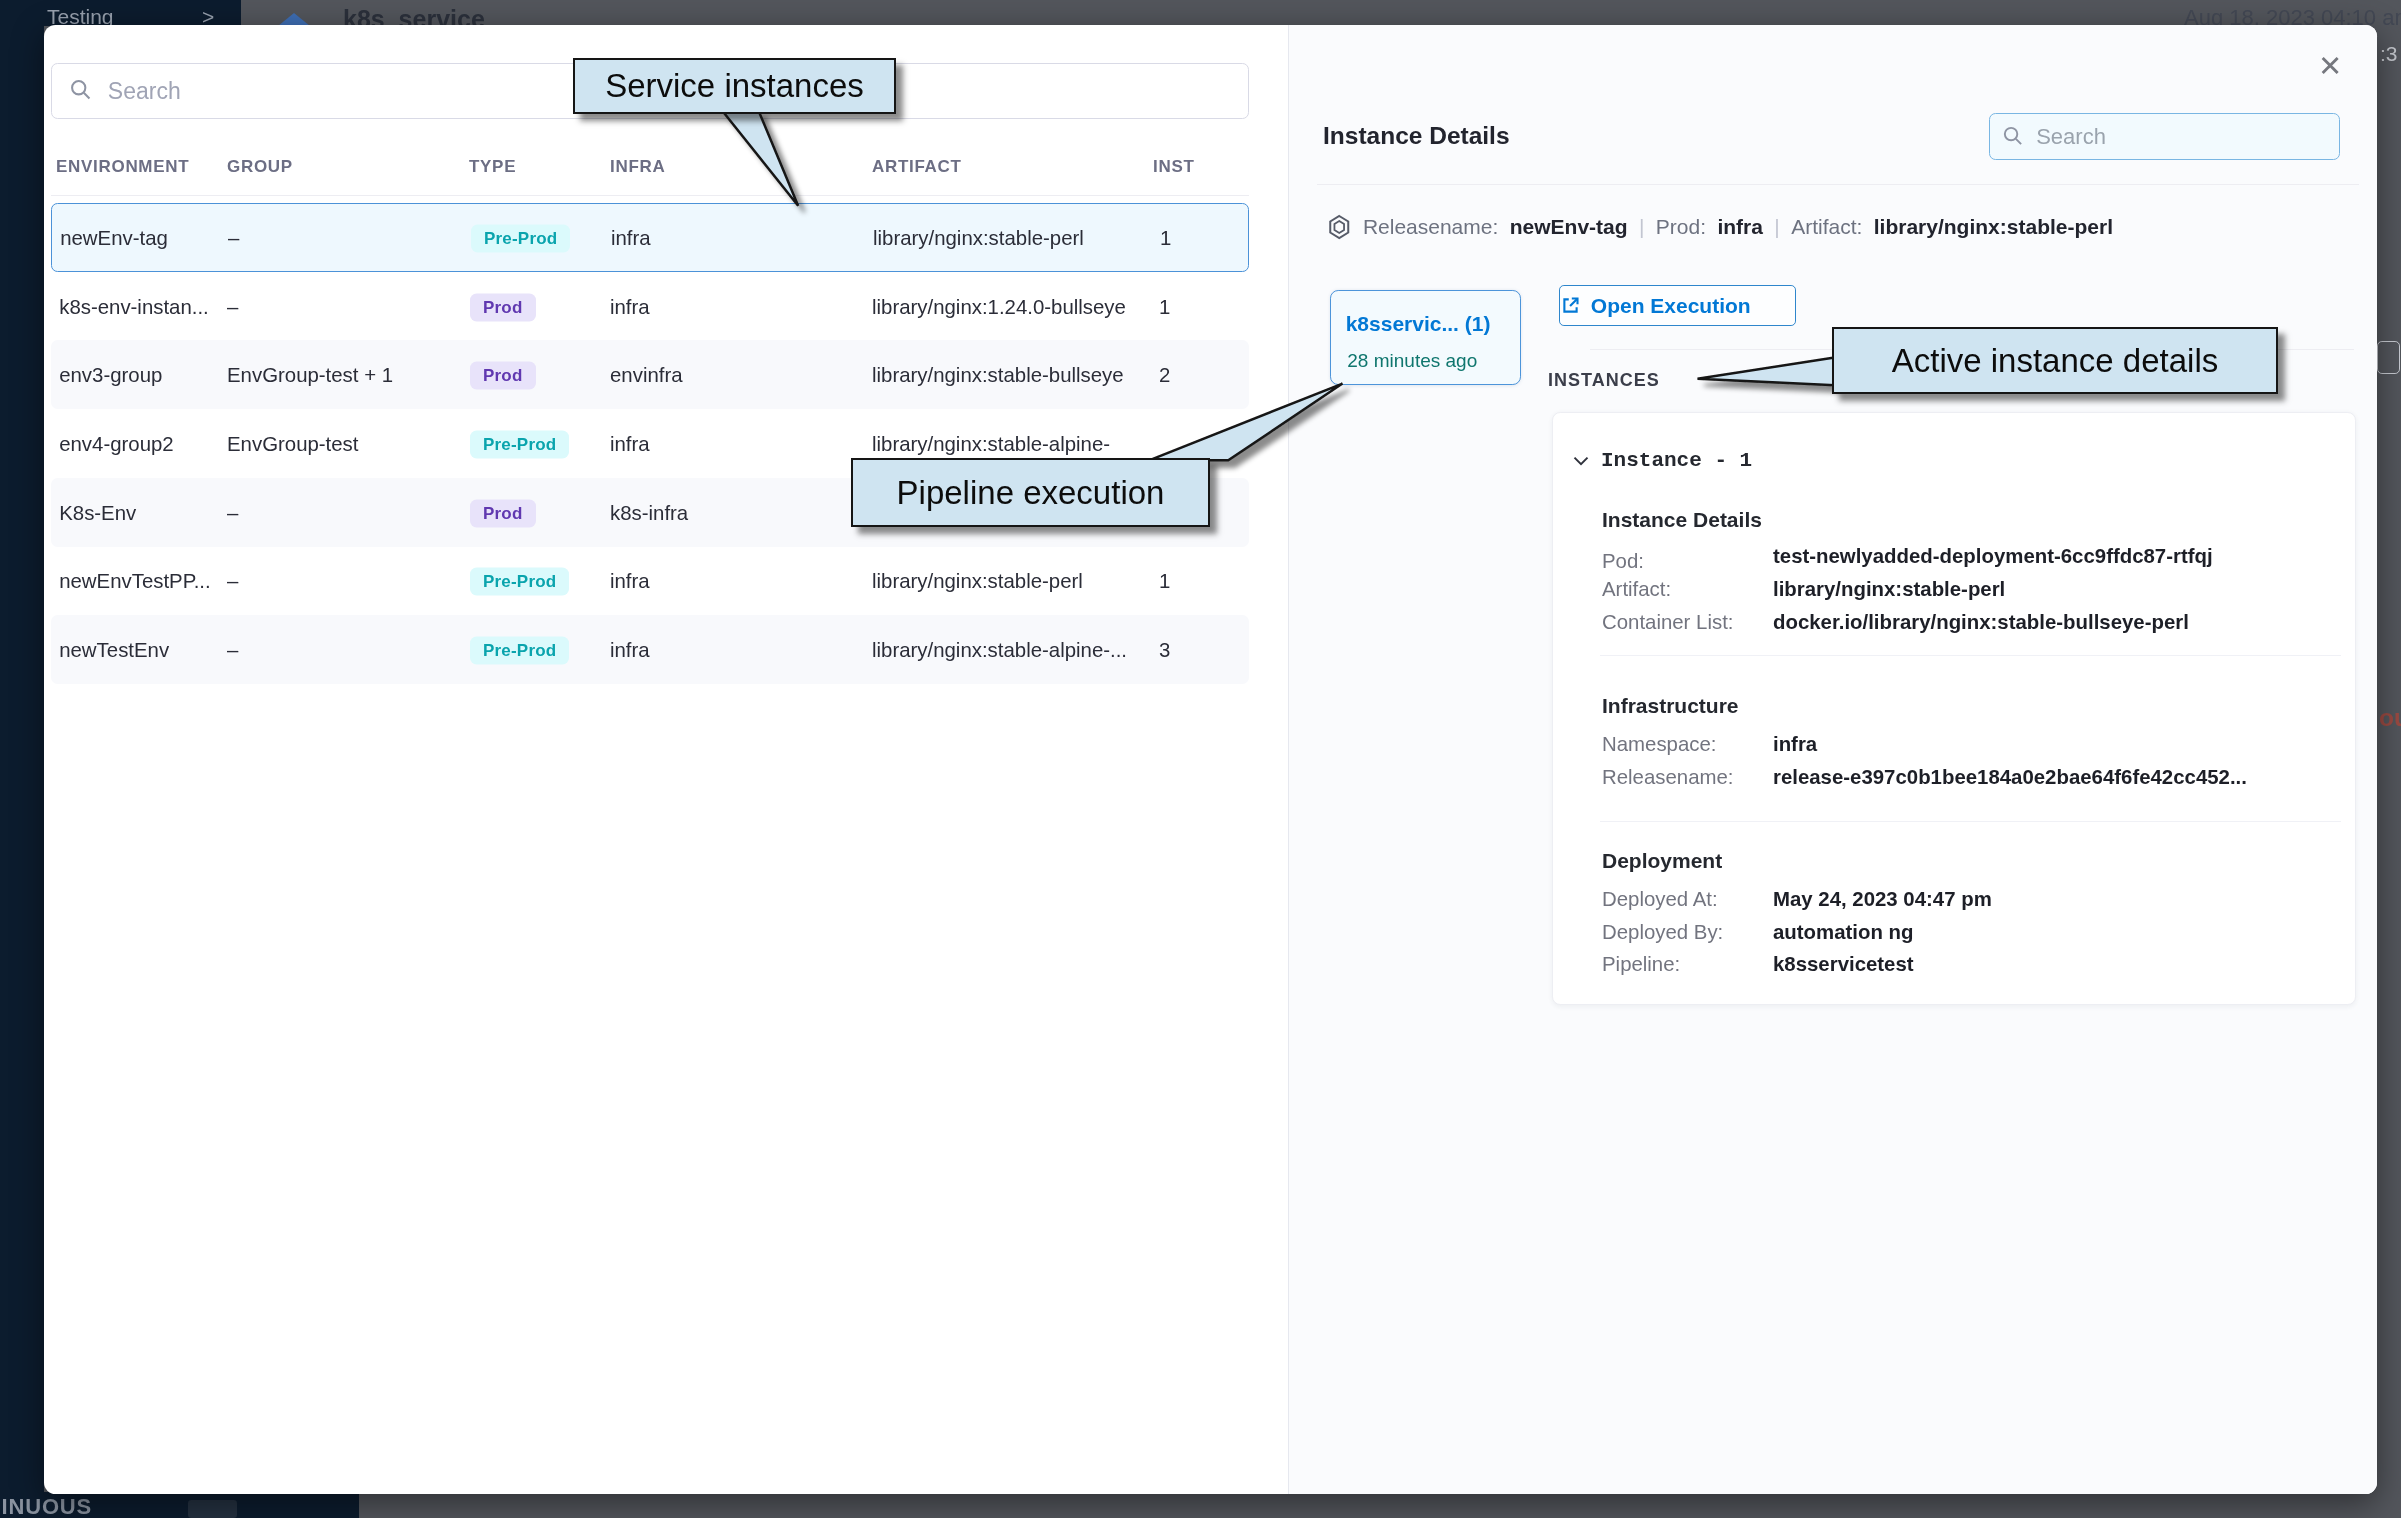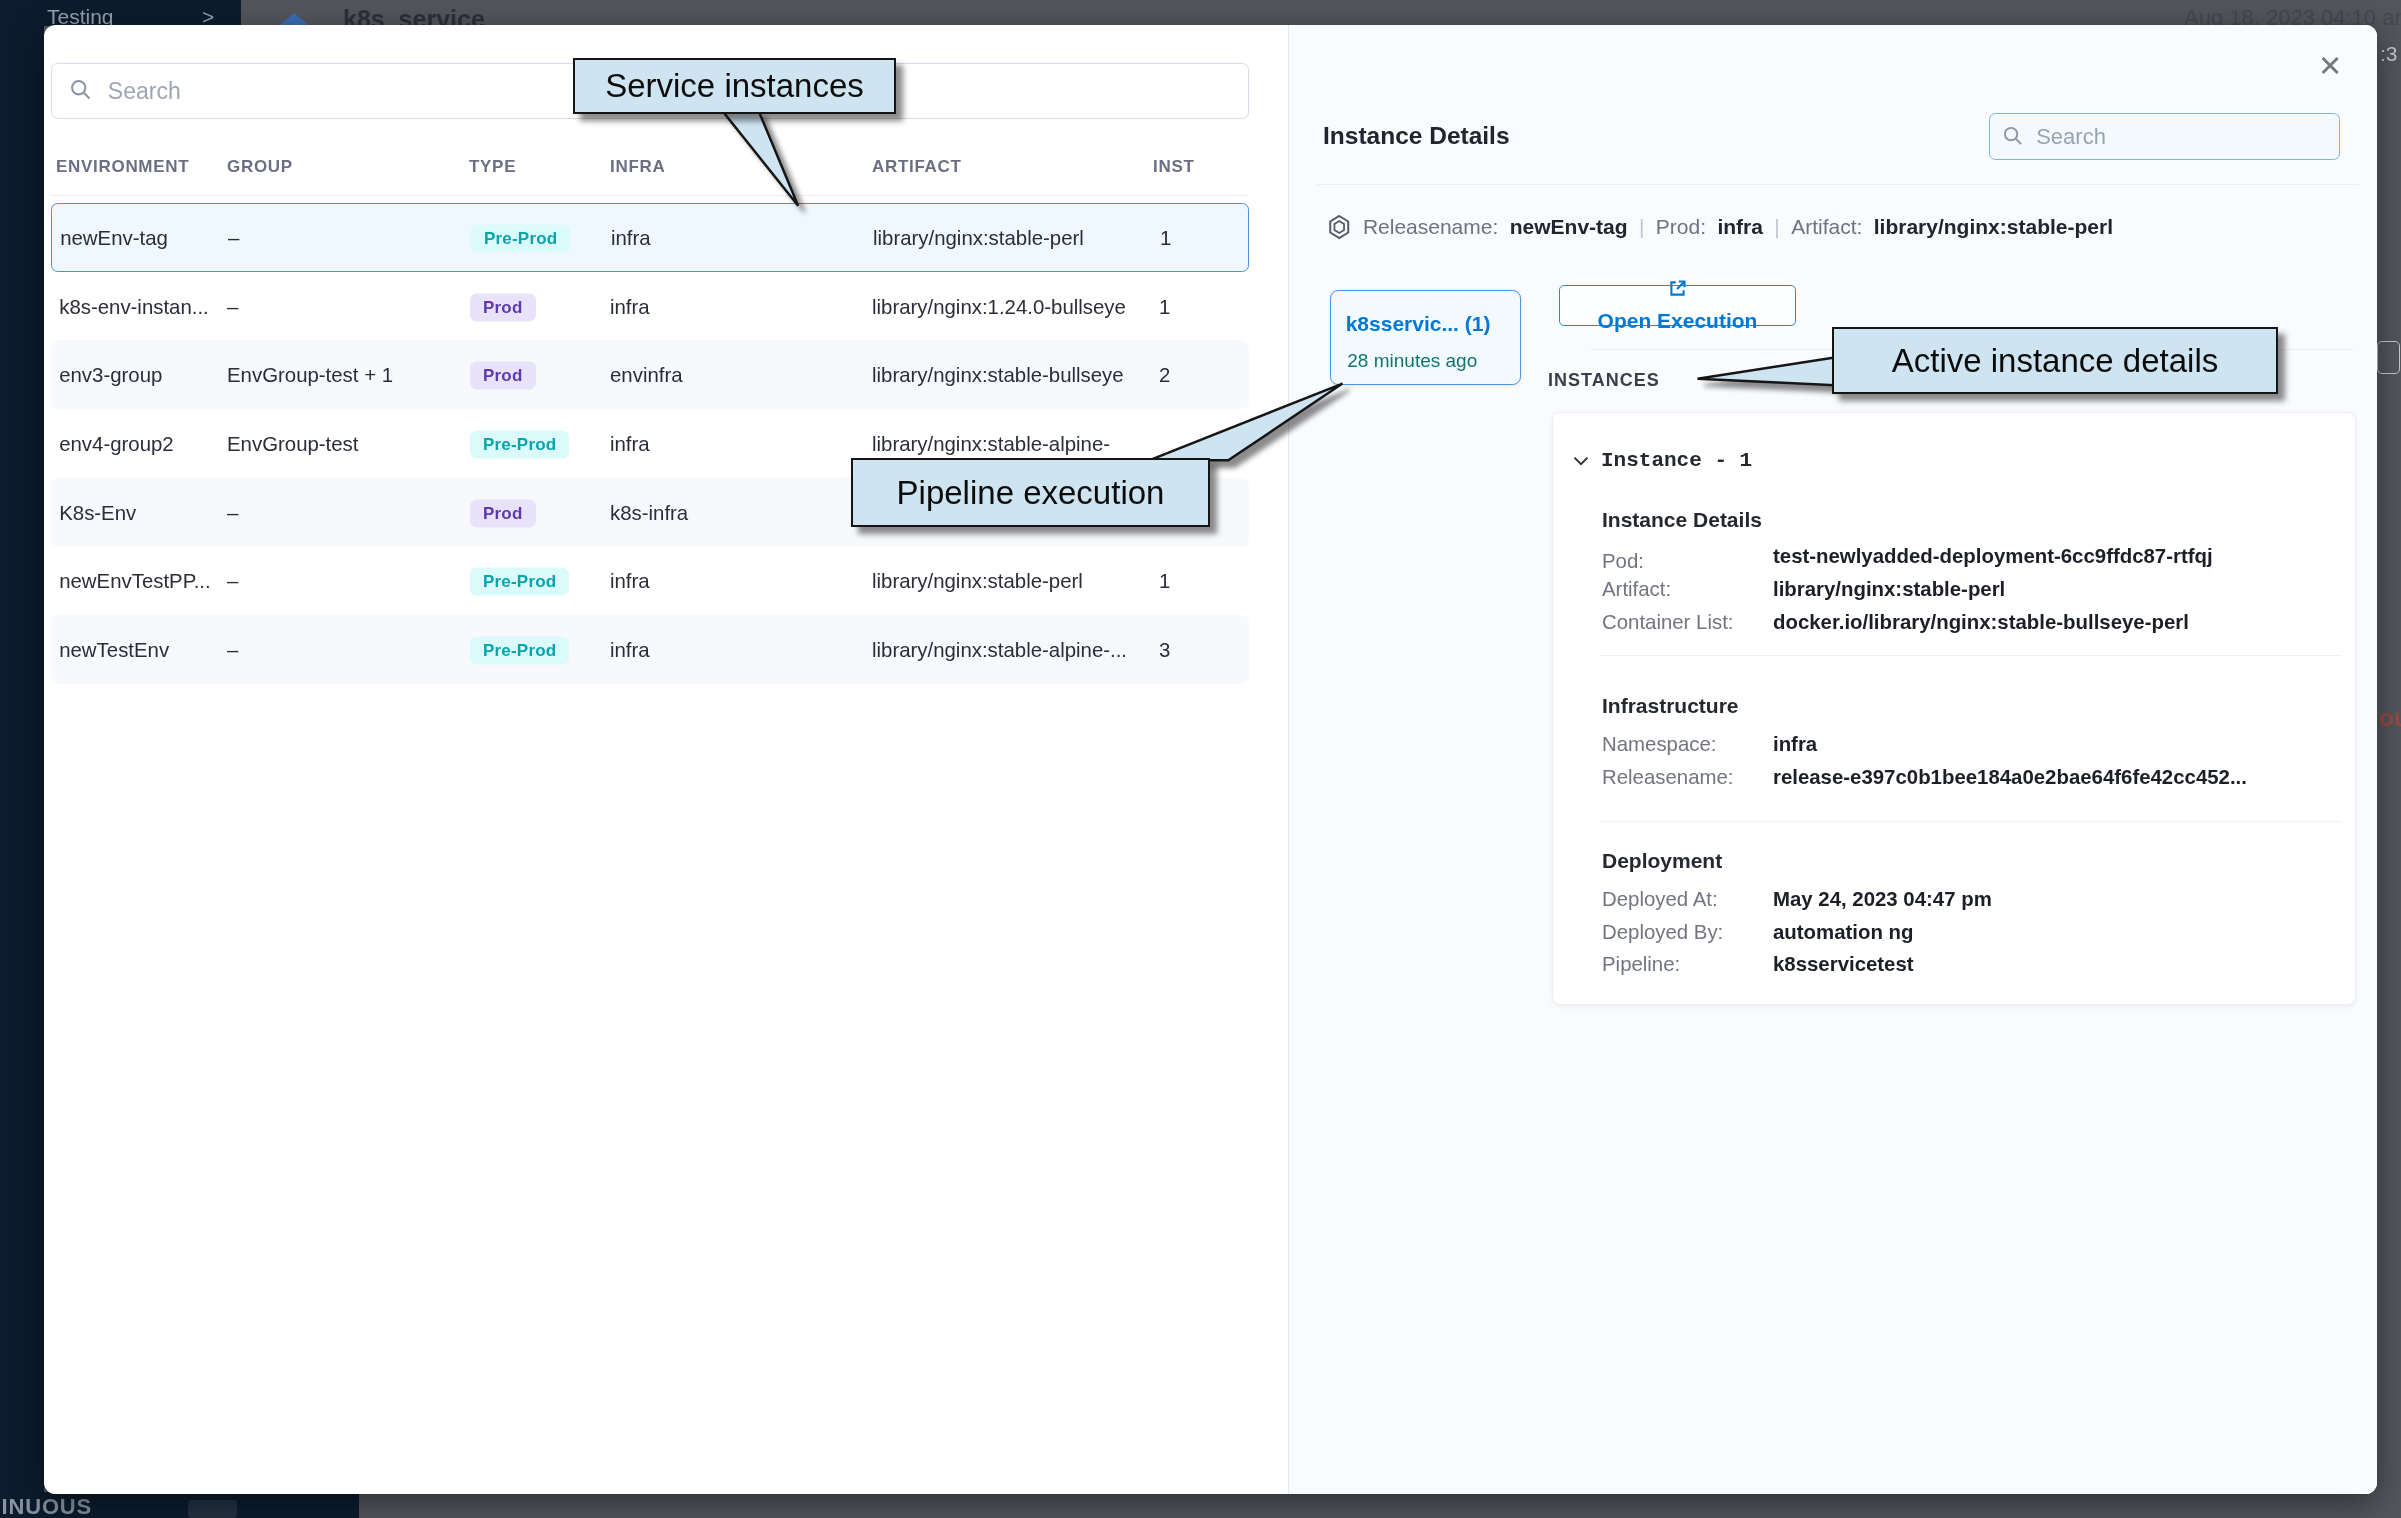--- a/index.html
+++ b/index.html
@@ -41,22 +41,22 @@
   .rsearch{border:1.6px solid #79b6e3;border-radius:6.5px;background:#f2fafe;display:flex;align-items:center;gap:9.8px;padding:0 11.4px;}
   .rsearch input{border:none;outline:none;background:transparent;font-family:inherit;font-size:22px;color:#3a3d4a;width:85%;}
   .rsearch input::placeholder{color:#9aa3ad;}
   .hline{background:#ededf2;height:0.8px;}
   .sumlbl{color:#6d7280;font-size:21px;}
   .sumval{color:#22242e;font-size:21px;font-weight:700;}
   .sumsep{color:#c2c5d1;font-size:21px;}
   .execcard{border:1.6px solid #4c94da;border-radius:8.2px;background:#f3fafe;box-shadow:0 0.8px 3.3px rgba(40,80,140,.12);padding-left:32px;}
   .execname{color:#0278d5;font-size:21px;font-weight:700;white-space:nowrap;}
   .exectime{color:#0f766e;font-size:19px;white-space:nowrap;}
-  .openbtn{border:1.6px solid #2e86cc;border-radius:4.9px;background:#fdfeff;display:flex;align-items:center;justify-content:center;gap:9.8px;
-           color:#0278d5;font-size:21px;font-weight:700;cursor:pointer;flex-direction:column;}
+  .openbtn{border:1.6px solid #2e86cc;border-radius:4.9px;background:#fdfeff;display:flex;align-items:center;justify-content:flex-start;gap:9.8px;
+           color:#0278d5;font-size:21px;font-weight:700;cursor:pointer;}
   .instlbl{font-size:18px;font-weight:800;color:#3b3e4a;letter-spacing:1px;}
   .card{background:#fff;border:0.8px solid #edeef3;border-radius:8.2px;box-shadow:0 1.6px 4.9px rgba(40,50,70,.06);}
   .secttl{font-size:21px;font-weight:700;color:#25282f;white-space:nowrap;}
   .flbl{font-size:20.4px;color:#72747f;white-space:nowrap;}
   .fval{font-size:20.4px;font-weight:600;color:#1d1f27;white-space:nowrap;}
   .inst1{font-size:21px;font-weight:600;color:#25282f;white-space:nowrap;font-family:Liberation Mono, monospace;}
   .closex{font-size:29px;color:#75777e;line-height:24.5px;cursor:pointer;}
 
   
   .callout{background:#cfe4f1;border:2.4px solid #151515;box-shadow:7.3px 7.3px 5.7px rgba(25,25,25,.5);

